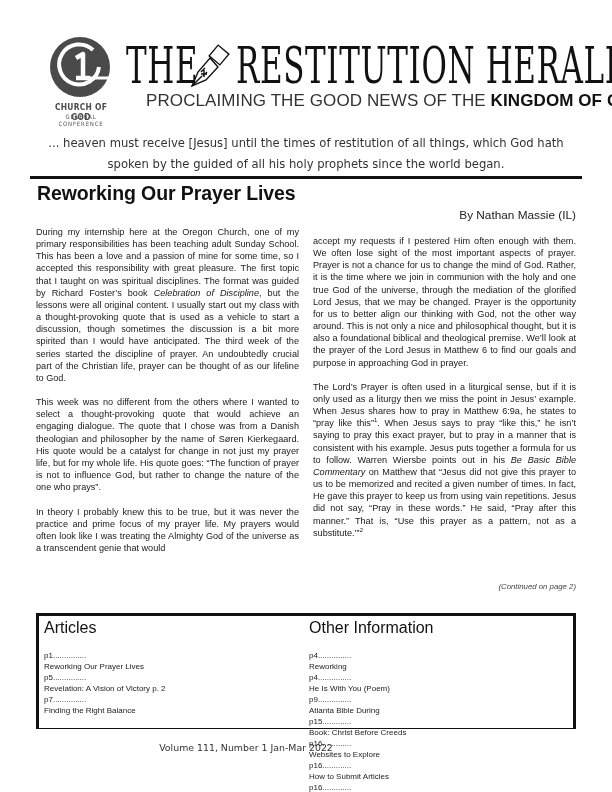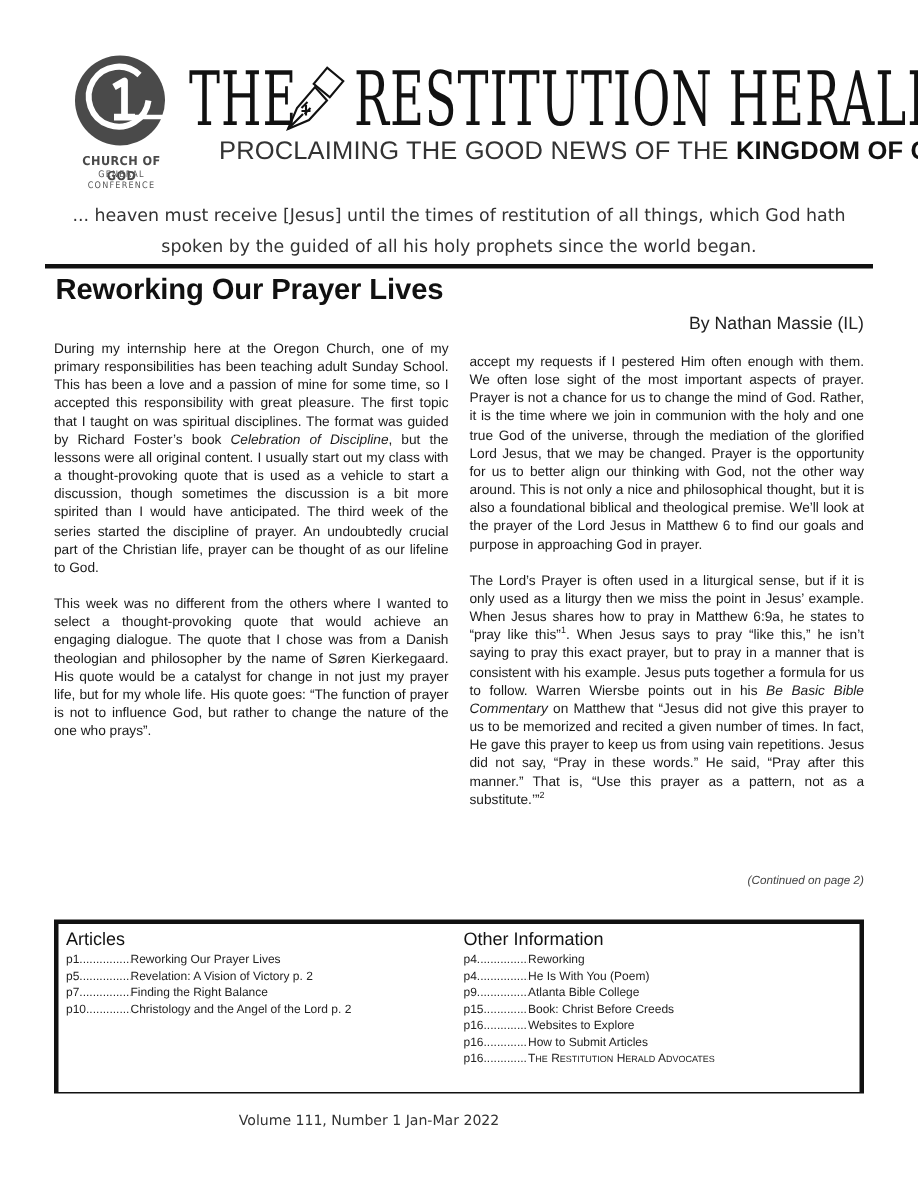--- a/index.html
+++ b/index.html
@@ -41,22 +41,22 @@
     .column i { font-style: italic; }
     .column sup { font-size: 6px; vertical-align: super; line-height: 0; }
     .continued { position: absolute; right: 36px; top: 582px; font-size: 7.8px; font-style: italic; color: #444; }
 
     
     .toc-box { position: absolute; left: 36px; top: 613px; width: 540px; height: 116px;
       border-top: 3px solid #111; border-left: 3px solid #111; border-right: 3px solid #111; border-bottom: 1.5px solid #111; }
     .toc-col { position: absolute; top: 3px; }
     .toc-col.articles { left: 5px; }
     .toc-col.other { left: 270px; }
-    .toc-heading { font-size: 12px; color: #111; margin-bottom: 1px; }
-    .toc-item { font-size: 8px; line-height: 11px; color: #222; white-space: nowrap; display: flex; }
+    .toc-heading { font-size: 16px; color: #111; margin-bottom: 13px; }
+    .toc-item { font-size: 8px; line-height: 11px; color: #222; white-space: nowrap; display: flex; flex-direction: column; }
     .toc-page { display: inline-block; width: 43px; overflow: hidden; white-space: nowrap; }
     .toc-page::after { content: "................................"; }
     .smallcaps { font-variant: small-caps; }
 
     .footer { position: absolute; left: 0; top: 742px; width: 492px; text-align: center; font-family: "DejaVu Sans", sans-serif; font-size: 9.4px; color: #333; }
   </style>
 </head>
 <body>
 
 <div class="logo">
@@ -93,20 +93,21 @@
 </div>
 
 <div class="rule"></div>
 
 <h1 class="headline">Reworking Our Prayer Lives</h1>
 <div class="byline">By Nathan Massie (IL)</div>
 
 <div class="column col-left">
   <p><span>During my internship here at the Oregon Church, one of my primary responsibilities has been teaching adult Sunday School. This has been a love and a passion of mine for some time, so I accepted this responsibility with great pleasure. The first topic that I taught on was spiritual disciplines. The format was guided by Richard Foster’s book </span><i>Celebration of Discipline</i><span>, but the lessons were all original content. I usually start out my class with a thought-provoking quote that is used as a vehicle to start a discussion, though sometimes the discussion is a bit more spirited than I would have anticipated. The third week of the series started the discipline of prayer. An undoubtedly crucial part of the Christian life, prayer can be thought of as our lifeline to God.</span></p>
   <p>This week was no different from the others where I wanted to select a thought-provoking quote that would achieve an engaging dialogue. The quote that I chose was from a Danish theologian and philosopher by the name of Søren Kierkegaard. His quote would be a catalyst for change in not just my prayer life, but for my whole life. His quote goes: “The function of prayer is not to influence God, but rather to change the nature of the one who prays”.</p>
+  <p>In theory I probably knew this to be true, but it was never the practice and prime focus of my prayer life. My prayers would often look like I was treating the Almighty God of the universe as a transcendent genie that would</p>
 </div>
 
 <div class="column col-right">
   <p>accept my requests if I pestered Him often enough with them. We often lose sight of the most important aspects of prayer. Prayer is not a chance for us to change the mind of God. Rather, it is the time where we join in communion with the holy and one true God of the universe, through the mediation of the glorified Lord Jesus, that we may be changed. Prayer is the opportunity for us to better align our thinking with God, not the other way around. This is not only a nice and philosophical thought, but it is also a foundational biblical and theological premise. We’ll look at the prayer of the Lord Jesus in Matthew 6 to find our goals and purpose in approaching God in prayer.</p>
   <p><span>The Lord’s Prayer is often used in a liturgical sense, but if it is only used as a liturgy then we miss the point in Jesus’ example. When Jesus shares how to pray in Matthew 6:9a, he states to “pray like this”</span><sup>1</sup><span>. When Jesus says to pray “like this,” he isn’t saying to pray this exact prayer, but to pray in a manner that is consistent with his example. Jesus puts together a formula for us to follow. Warren Wiersbe points out in his </span><i>Be Basic Bible Commentary</i><span> on Matthew that “Jesus did not give this prayer to us to be memorized and recited a given number of times. In fact, He gave this prayer to keep us from using vain repetitions. Jesus did not say, “Pray in these words.” He said, “Pray after this manner.” That is, “Use this prayer as a pattern, not as a substitute.’”</span><sup>2</sup></p>
 </div>
 
 <div class="continued">(Continued on page 2)</div>
 
 <div class="toc-box">
@@ -117,38 +118,34 @@
         <span>Reworking Our Prayer Lives</span>
       </div>
     <div class="toc-item">
         <span class="toc-page">p5</span>
         <span>Revelation: A Vision of Victory p. 2</span>
       </div>
     <div class="toc-item">
         <span class="toc-page">p7</span>
         <span>Finding the Right Balance</span>
       </div>
-    <div class="toc-item">
-        <span class="toc-page">p10</span>
-        <span>Christology and the Angel of the Lord p. 2</span>
-      </div>
   </div>
   <div class="toc-col other">
     <div class="toc-heading">Other Information</div>
     <div class="toc-item">
         <span class="toc-page">p4</span>
         <span>Reworking</span>
       </div>
     <div class="toc-item">
         <span class="toc-page">p4</span>
         <span>He Is With You (Poem)</span>
       </div>
     <div class="toc-item">
         <span class="toc-page">p9</span>
-        <span>Atlanta Bible College</span>
+        <span>Atlanta Bible During</span>
       </div>
     <div class="toc-item">
         <span class="toc-page">p15</span>
         <span>Book: Christ Before Creeds</span>
       </div>
     <div class="toc-item">
         <span class="toc-page">p16</span>
         <span>Websites to Explore</span>
       </div>
     <div class="toc-item">

